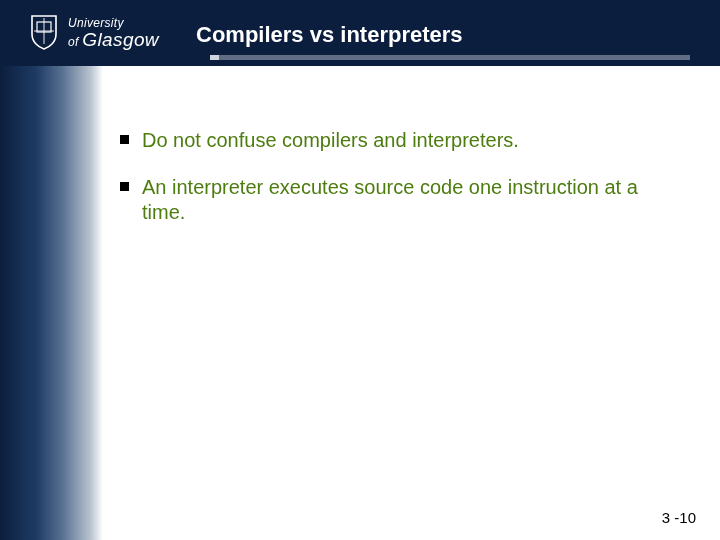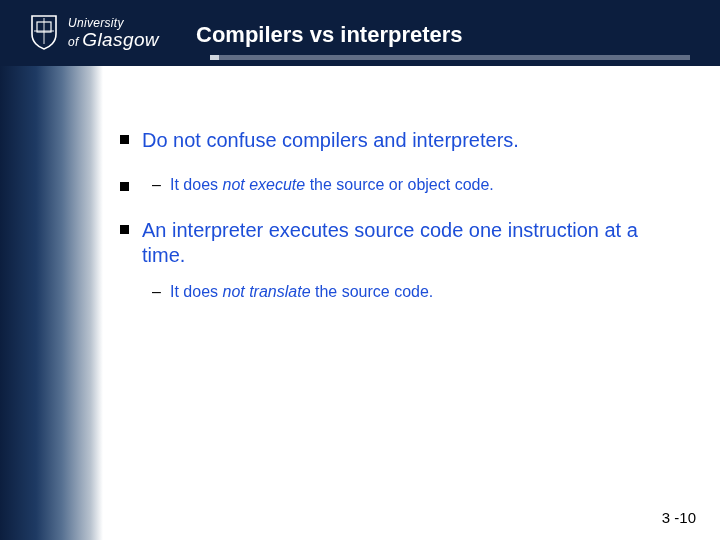--- a/index.html
+++ b/index.html
@@ -65,21 +65,21 @@
     top: 66px;
     width: 103px;
     height: 474px;
     background: linear-gradient(to right, #0c1e3e 0%, #1e3a63 35%, #567091 60%, #b9c3cf 88%, #ffffff 100%);
   }
   .content {
     position: absolute;
     left: 120px;
     top: 128px;
     width: 560px;
-    color: #1d4ed8;
+    color: #4d7c0f;
   }
   ul.outer {
     list-style: none;
     padding-left: 22px;
   }
   ul.outer > li {
     position: relative;
     font-size: 20px;
     line-height: 1.25;
     margin-bottom: 22px;
@@ -157,34 +157,24 @@
   <div class="side-gradient"></div>
 
   <div class="content">
     <ul class="outer">
 
       <li>
         <span>Do not confuse compilers and interpreters.</span>
       </li>
 
       <li>
-        <ul class="inner">
-          <li>
-            <span>It does </span><em>not execute</em><span> the source or object code.</span>
-          </li>
-        </ul>
       </li>
 
       <li>
         <span>An interpreter executes source code one instruction at a time.</span>
-        <ul class="inner">
-          <li>
-            <span>It does </span><em>not translate</em><span> the source code.</span>
-          </li>
-        </ul>
       </li>
 
     </ul>
   </div>
 
   <div class="pagenum">3 -10</div>
 
 </div>
 
 </body></html>

